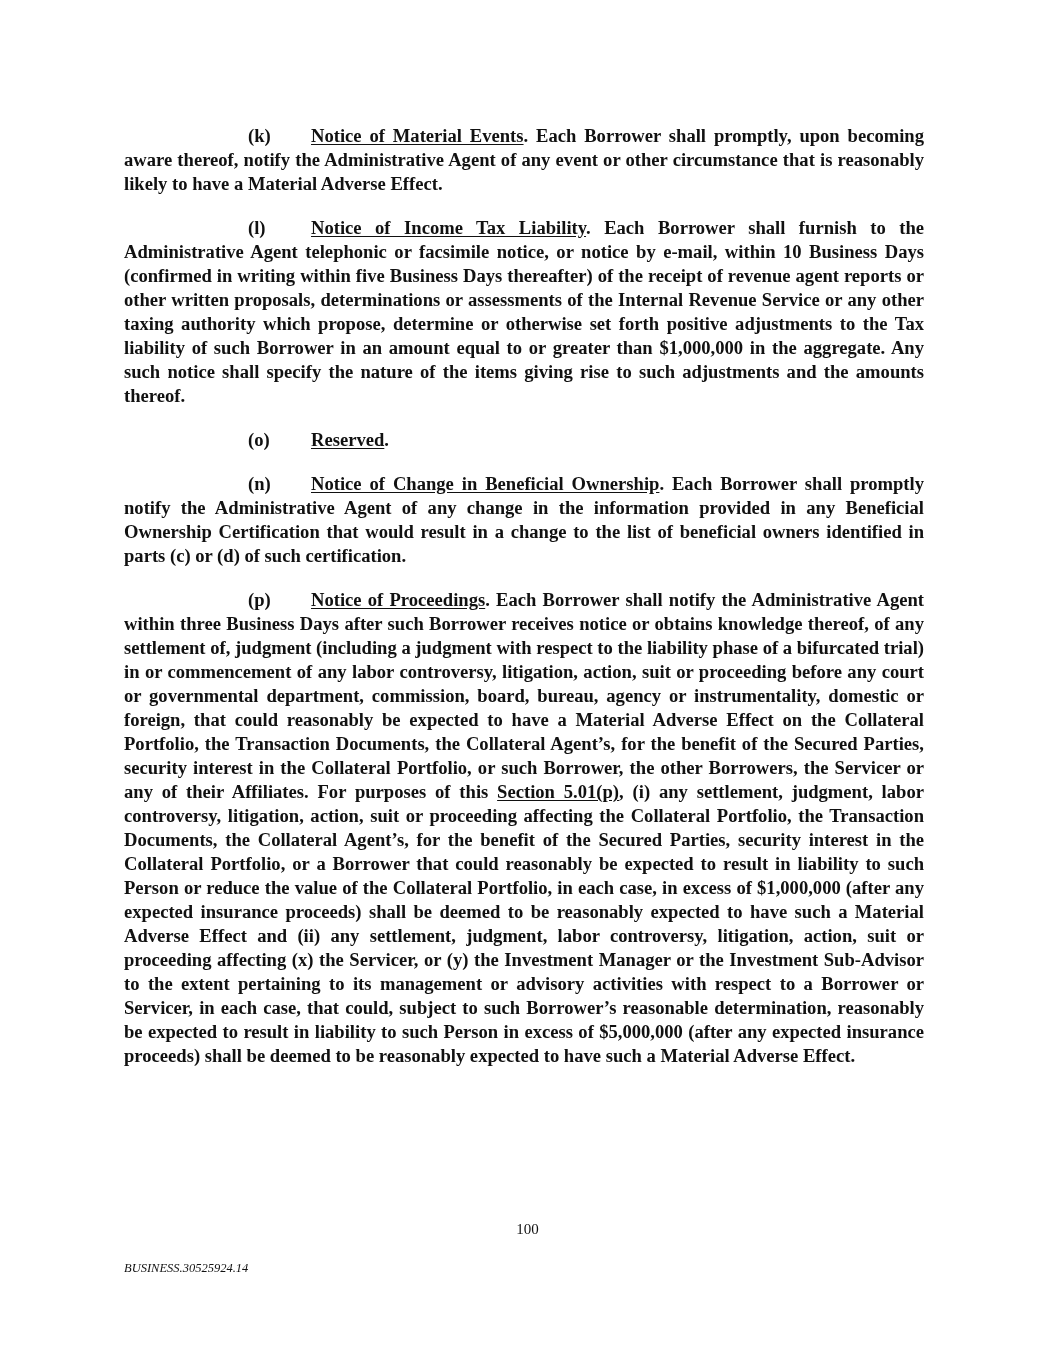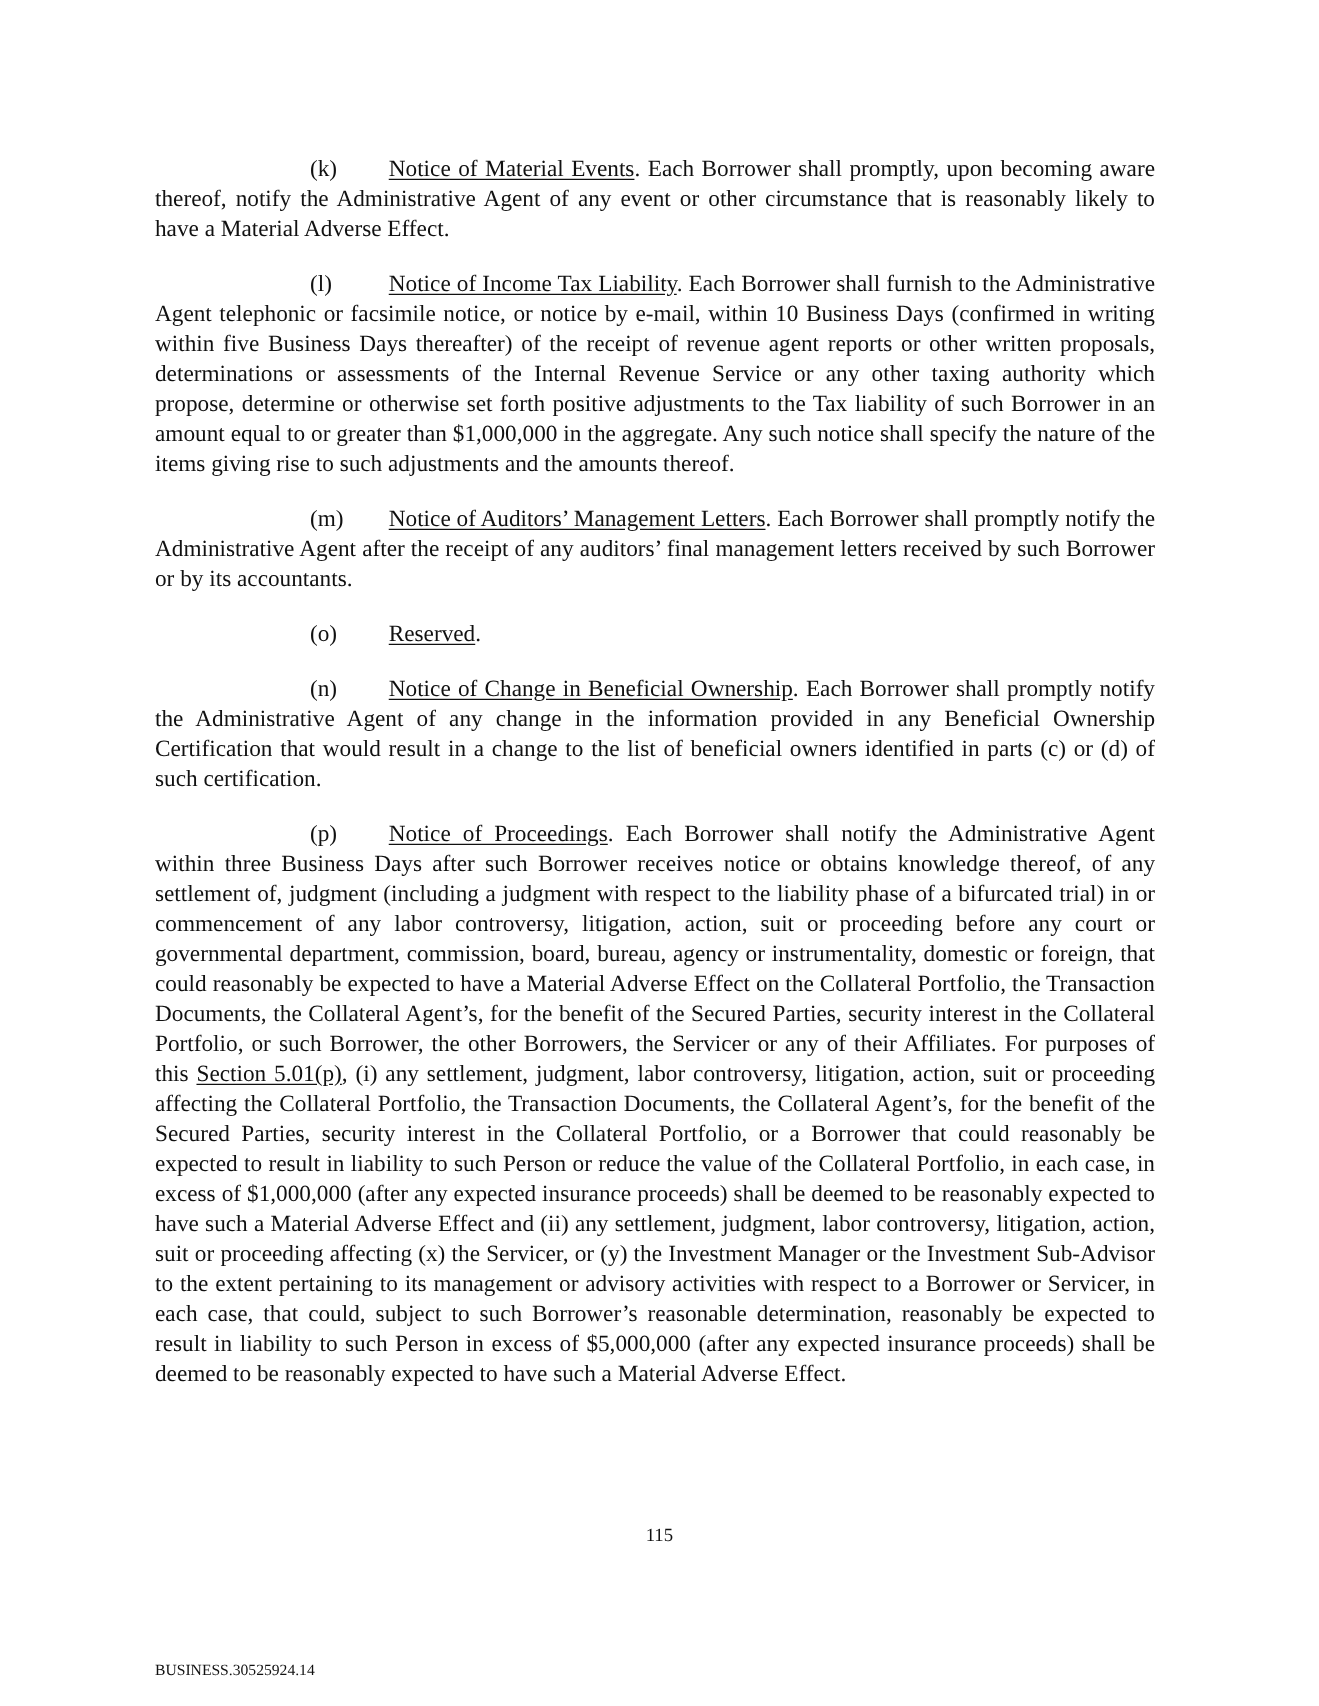--- a/index.html
+++ b/index.html
@@ -20,20 +20,21 @@
       left: 124px;
       top: 124px;
       width: 800px;
       font-size: 18.6px;
       line-height: 24px;
     }
     .para {
       margin: 0 0 20px 0;
       text-align: justify;
       text-indent: 124px;
+      font-weight: bold;
     }
     .label {
       display: inline-block;
       width: 63px;
       text-indent: 0;
     }
     .heading {
       text-decoration: underline;
       text-underline-offset: 2px;
     }
@@ -46,38 +47,38 @@
       left: 0;
       width: 1055px;
       top: 1219px;
       text-align: center;
       font-size: 15px;
       line-height: 20px;
     }
     .footer-id {
       position: absolute;
       left: 124px;
-      top: 1328px;
+      top: 1260px;
       font-size: 12.5px;
       line-height: 16px;
+      font-style: italic;
     }
   </style>
 </head>
 <body>
 
 <div class="page">
 
   <p class="para"><span class="label">(k)</span><span class="heading">Notice of Material Events</span><span>.  Each Borrower shall promptly, upon becoming aware thereof, notify the Administrative Agent of any event or other circumstance that is reasonably likely to have a Material Adverse Effect.</span></p>
 
   <p class="para"><span class="label">(l)</span><span class="heading">Notice of Income Tax Liability</span><span>.  Each Borrower shall furnish to the Administrative Agent telephonic or facsimile notice, or notice by e-mail, within 10 Business Days (confirmed in writing within five Business Days thereafter) of the receipt of revenue agent reports or other written proposals, determinations or assessments of the Internal Revenue Service or any other taxing authority which propose, determine or otherwise set forth positive adjustments to the Tax liability of such Borrower in an amount equal to or greater than $1,000,000 in the aggregate.  Any such notice shall specify the nature of the items giving rise to such adjustments and the amounts thereof.</span></p>
 
-  <p class="para"><span class="label">(m)</span><span class="heading">Notice of Auditors’ Management Letters</span><span>.  Each Borrower shall promptly notify the Administrative Agent after the receipt of any auditors’ final management letters received by such Borrower or by its accountants.</span></p>
 
   <p class="para"><span class="label">(o)</span><span class="heading">Reserved</span><span>.</span></p>
 
   <p class="para"><span class="label">(n)</span><span class="heading">Notice of Change in Beneficial Ownership</span><span>.  Each Borrower shall promptly notify the Administrative Agent of any change in the information provided in any Beneficial Ownership Certification that would result in a change to the list of beneficial owners identified in parts (c) or (d) of such certification.</span></p>
 
   <p class="para"><span class="label">(p)</span><span class="heading">Notice of Proceedings</span><span>.  Each Borrower shall notify the Administrative Agent within three Business Days after such Borrower receives notice or obtains knowledge thereof, of any settlement of, judgment (including a judgment with respect to the liability phase of a bifurcated trial) in or commencement of any labor controversy, litigation, action, suit or proceeding before any court or governmental department, commission, board, bureau, agency or instrumentality, domestic or foreign, that could reasonably be expected to have a Material Adverse Effect on the Collateral Portfolio, the Transaction Documents, the Collateral Agent’s, for the benefit of the Secured Parties, security interest in the Collateral Portfolio, or such Borrower, the other Borrowers, the Servicer or any of their Affiliates.  For purposes of this </span><span class="xref">Section 5.01(p)</span><span>, (i) any settlement, judgment, labor controversy, litigation, action, suit or proceeding affecting the Collateral Portfolio, the Transaction Documents, the Collateral Agent’s, for the benefit of the Secured Parties, security interest in the Collateral Portfolio, or a Borrower that could reasonably be expected to result in liability to such Person or reduce the value of the Collateral Portfolio, in each case, in excess of $1,000,000 (after any expected insurance proceeds) shall be deemed to be reasonably expected to have such a Material Adverse Effect and (ii) any settlement, judgment, labor controversy, litigation, action, suit or proceeding affecting (x) the Servicer, or (y) the Investment Manager or the Investment Sub-Advisor to the extent pertaining to its management or advisory activities with respect to a Borrower or Servicer, in each case, that could, subject to such Borrower’s reasonable determination, reasonably be expected to result in liability to such Person in excess of $5,000,000 (after any expected insurance proceeds) shall be deemed to be reasonably expected to have such a Material Adverse Effect.</span></p>
 
 </div>
 
-<div class="page-number">115</div>
+<div class="page-number">100</div>
 <div class="footer-id">BUSINESS.30525924.14</div>
 
 </body></html>

